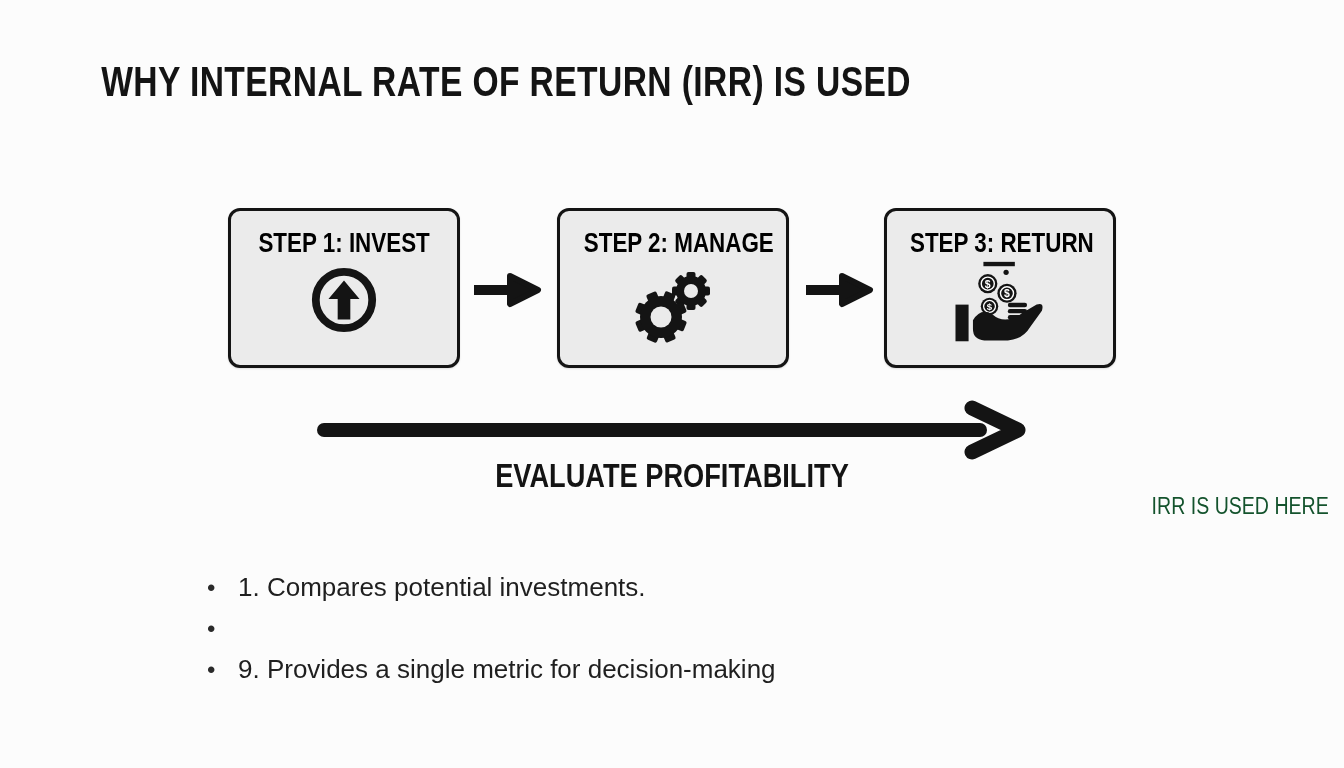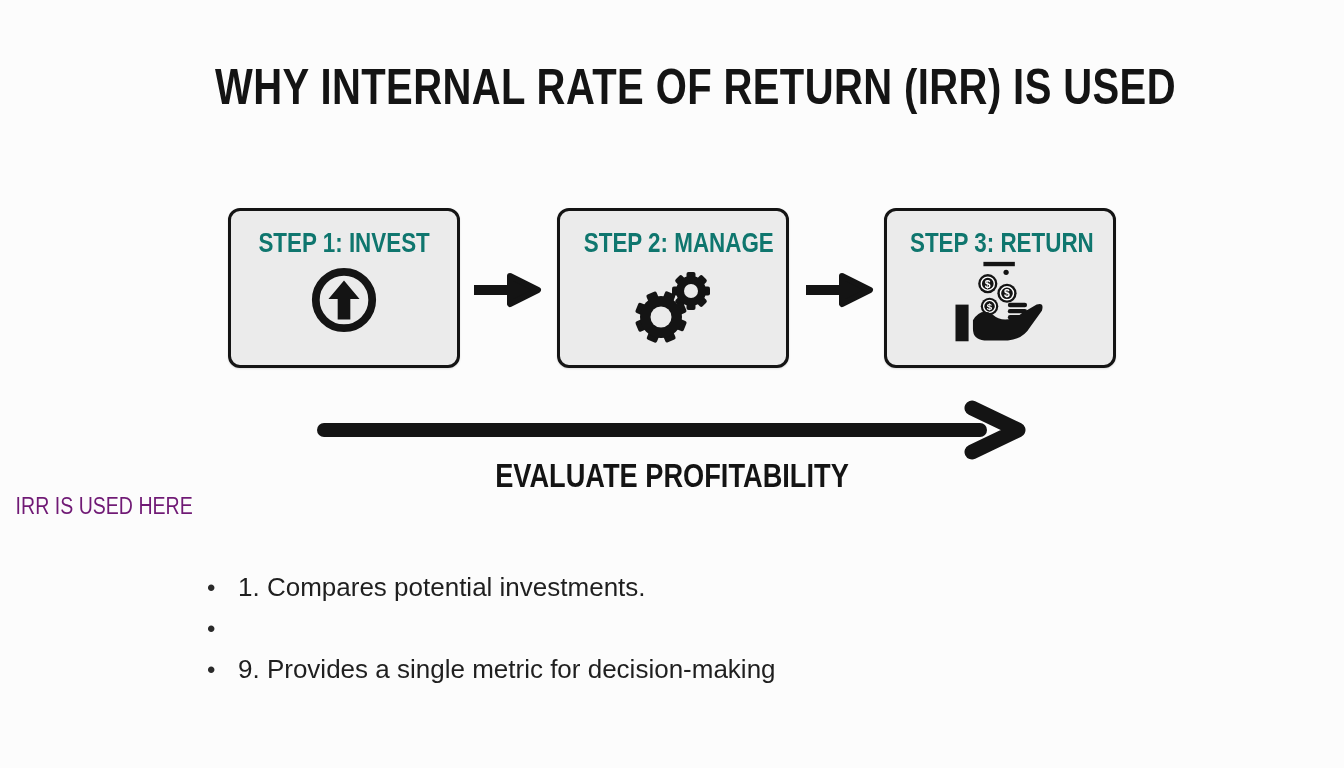--- a/index.html
+++ b/index.html
@@ -26,26 +26,24 @@
     transform: scaleX(0.85);
     transform-origin: 50% 50%;
     white-space: nowrap;
   }
 
   .page-title {
     position: absolute;
     top: 58px;
     left: 0;
     width: 100%;
-    text-align: center;
-    font-size: 50px;
+    font-size: 42px;
     font-weight: 700;
     letter-spacing: 0.5px;
     color: #141414;
-    padding-left: 48px;
   }
 
   .step-box {
     position: absolute;
     top: 208px;
     width: 232px;
     height: 160px;
     background: #ebebeb;
     border: 3px solid #141414;
     border-radius: 12px;
@@ -53,21 +51,21 @@
     text-align: center;
   }
   .step-box-1 { left: 228px; }
   .step-box-2 { left: 557px; text-align: center; }
   .step-box-3 { left: 884px; }
 
   .step-label {
     margin-top: 16px;
     font-size: 28px;
     font-weight: 700;
-    color: #0f766e;
+    color: #000000;
   }
 
   .step-icon {
     margin-top: 6px;
     line-height: 0;
   }
   .step-icon-3 { margin-top: 0; }
 
   .flow-arrow {
     position: absolute;
@@ -93,24 +91,24 @@
     font-size: 34px;
     font-weight: 700;
     color: #141414;
   }
 
   .timeline-sublabel {
     position: absolute;
     top: 493px;
     left: 0;
     width: 100%;
-    text-align: left;
+    text-align: right;
     font-size: 23px;
     font-weight: 400;
-    color: #701a75;
+    color: #14532d;
   }
 
   .bullet-list {
     position: absolute;
     left: 207px;
     top: 567px;
     list-style: none;
   }
   .bullet-list li {
     position: relative;

